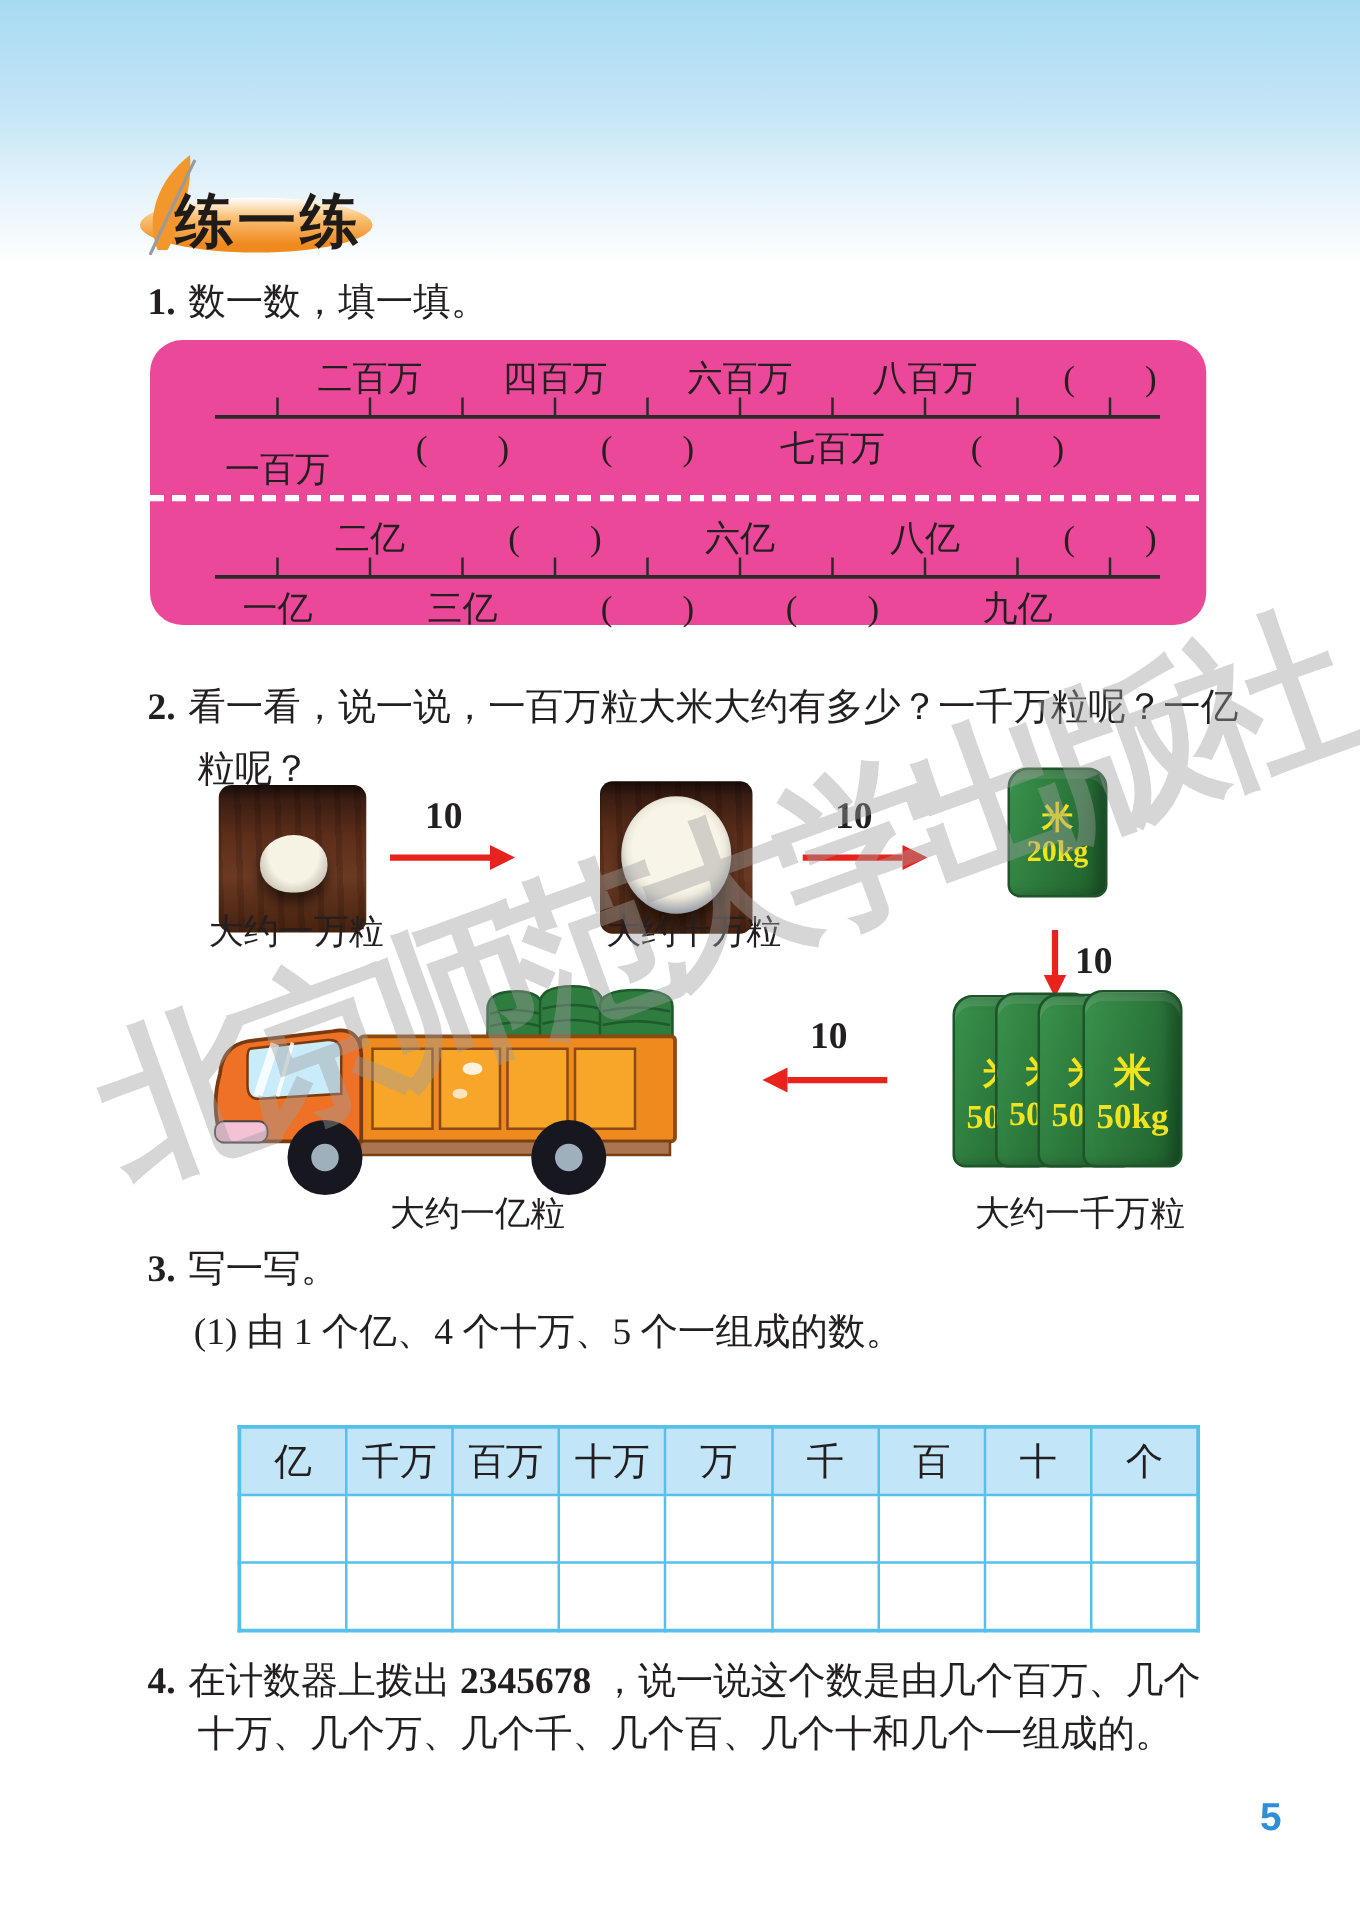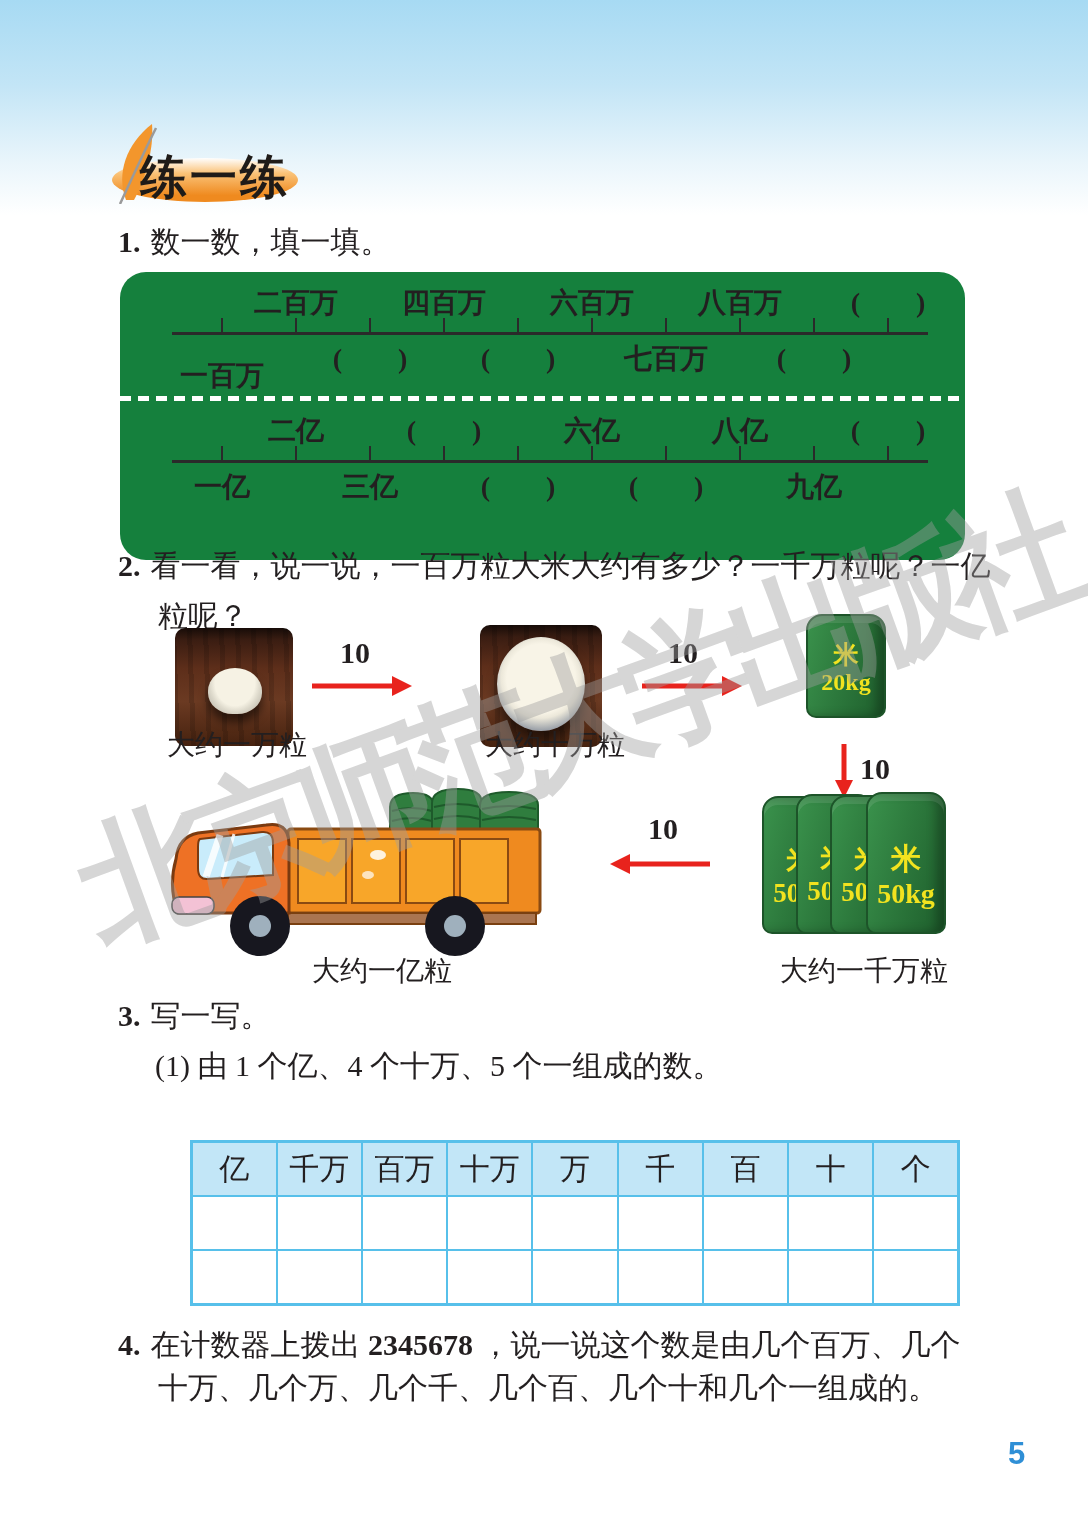--- a/index.html
+++ b/index.html
@@ -14,21 +14,21 @@
   
   .swoosh{position:absolute;left:112px;top:158px;width:186px;height:44px;border-radius:50%;
           background:linear-gradient(180deg,#ffffff 0%,#fac277 35%,#ef8a1f 85%);}
   .hdr-title{position:absolute;left:140px;top:146px;font-family:"Liberation Sans","DejaVu Sans",sans-serif;
           font-weight:900;font-size:47px;letter-spacing:3px;color:#1f1b18;z-index:3;}
 
   .q-line{position:absolute;font-size:30px;line-height:40px;white-space:nowrap;}
   .q-num{font-weight:bold;padding-right:10px;}
 
   
-  .panel{position:absolute;left:120px;top:272px;width:845px;height:288px;border-radius:26px;background:#15803d;font-weight:bold;}
+  .panel{position:absolute;left:120px;top:272px;width:845px;height:228px;border-radius:26px;background:#ec4899;}
   .nl-line{position:absolute;height:3px;background:#2a2a2a;left:52px;width:756px;}
   .tick{position:absolute;width:2px;height:14px;background:#2a2a2a;}
   .nl-label{position:absolute;width:140px;text-align:center;font-size:28px;white-space:nowrap;}
   .dash-divider{position:absolute;left:0;top:124px;width:845px;height:5px;
        background:repeating-linear-gradient(90deg,#ffffff 0 11px,transparent 11px 18px);}
 
   
   .photo{position:absolute;border-radius:10px;overflow:hidden;
      background:linear-gradient(180deg,#170c08 0%,#3a1d12 10%,#5d2e1a 34%,#6b3a22 62%,#46220f 100%);}
   .photo .grain{position:absolute;inset:0;

